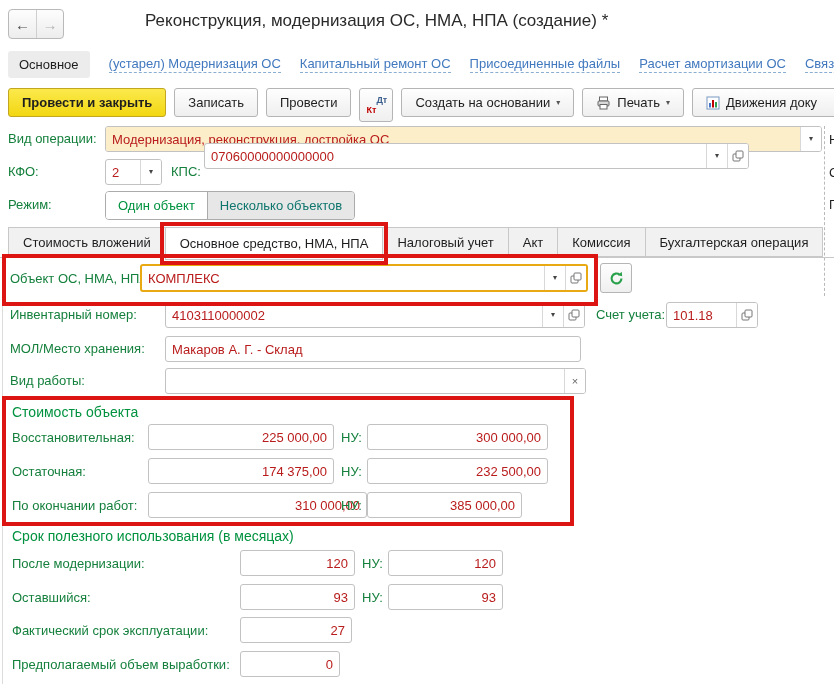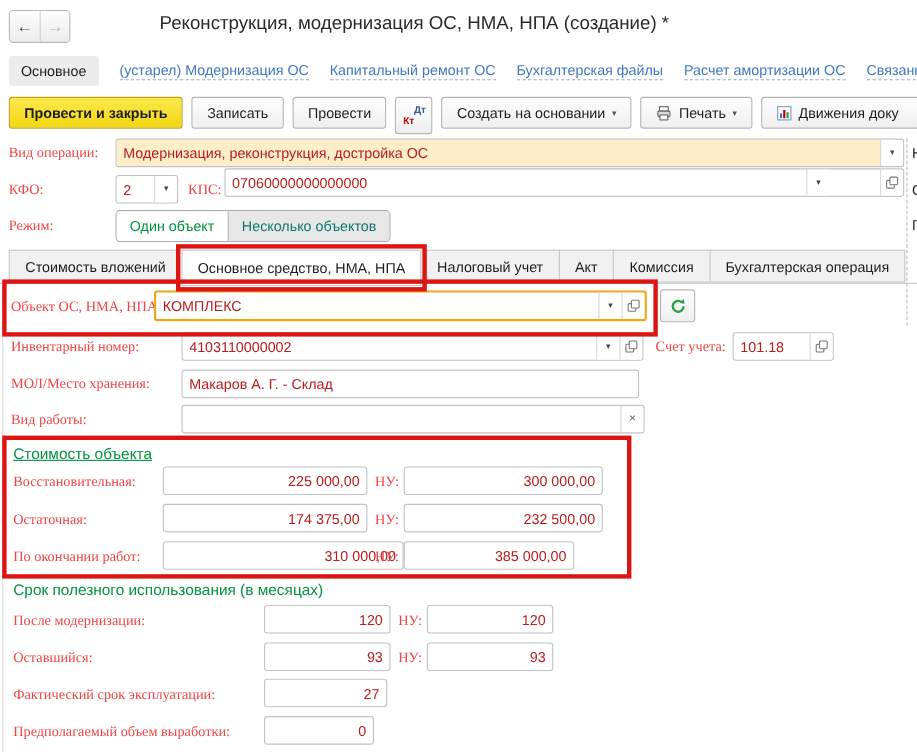--- a/index.html
+++ b/index.html
@@ -23,21 +23,21 @@
        border:1px solid #b5b5b5;border-radius:3px;padding:0 13px;font-size:13px;color:#1e1e1e;
        white-space:nowrap;cursor:pointer;font-family:inherit;}
   .btn-primary{background:linear-gradient(#fbe94c,#f3d712);border-color:#c2a61f;font-weight:bold;}
   .btn-sq{width:29px;padding:16px;justify-content:center;}
   .caret{font-size:8px;color:#555;line-height:1;}
   .dtkt{position:relative;width:20px;height:20px;}
   .dtkt .dt{position:absolute;left:0;top:0;font-size:9px;font-weight:bold;color:#3a5e8c;}
   .dtkt .kt{position:absolute;right:0;bottom:0;font-size:9px;font-weight:bold;color:#c00000;}
   .btn-movements{min-width:200px;justify-content:flex-start;}
   
-  .lbl{position:absolute;white-space:nowrap;color:#ef4444;font-family:Liberation Serif, serif;}
+  .lbl{position:absolute;white-space:nowrap;color:#15803d;}
   .fieldbox{position:absolute;display:flex;align-items:stretch;height:26px;box-sizing:border-box;
             border:1px solid #c2c2c2;border-radius:3px;background:#fff;overflow:hidden;}
   .fieldbox input{flex:1;min-width:0;border:none;outline:none;background:transparent;
                   font:inherit;color:#b91c1c;padding:0 6px;}
   .cell{width:20px;display:flex;align-items:center;justify-content:center;border-left:1px solid #d8d8d8;
         background:#fff;cursor:pointer;color:#444;}
   .cell .caret{font-size:8px;color:#444;}
   .cream input{background:#fbeec9;}
   .focused{border:2px solid #e9a912;height:28px;border-radius:3px;}
   .num input{text-align:right;}
@@ -78,21 +78,21 @@
     <button class="navbtn fwd">
         <span>→</span>
       </button>
   </div>
   <div class="page-title">Реконструкция, модернизация ОС, НМА, НПА (создание) *</div>
 
   <div class="navrow">
     <span class="nav-active">Основное</span>
     <span class="nav-link">(устарел) Модернизация ОС</span>
     <span class="nav-link">Капитальный ремонт ОС</span>
-    <span class="nav-link">Бухгалтерская файлы</span>
+    <span class="nav-link">Присоединенные файлы</span>
     <span class="nav-link">Расчет амортизации ОС</span>
     <span class="nav-link">Связанн</span>
   </div>
 
   <div class="toolbar">
     <button class="btn btn-primary">Провести и закрыть</button>
     <button class="btn">Записать</button>
     <button class="btn">Провести</button>
     <button class="btn btn-sq">
       <span class="dtkt">
@@ -137,21 +137,21 @@
   </div>
 
   <div class="lbl" style="left:8px;top:164px;">КФО:</div>
   <div class="fieldbox" style="left:105px;top:159px;width:57px;">
     <input value="2" style="">
     <span class="cell">
         <span class="caret">▾</span>
       </span>
   </div>
   <div class="lbl" style="left:171px;top:164px;">КПС:</div>
-  <div class="fieldbox" style="left:204px;top:153px;width:618px;gap:46px;">
+  <div class="fieldbox" style="left:204px;top:143px;width:545px;">
     <input value="07060000000000000" style="">
     <span class="cell">
         <span class="caret">▾</span>
       </span>
     <span class="cell">
       <span>
           <svg width="12" height="12" viewBox="0 0 12 12">
             <rect x="1" y="4" width="7" height="7" rx="1" fill="#fff" stroke="#777"></rect>
             <rect x="4" y="1" width="7" height="7" rx="1" fill="#fff" stroke="#777"></rect>
           </svg>
@@ -240,21 +240,21 @@
   </div>
 
   <div class="lbl" style="left:10px;top:373px;">Вид работы:</div>
   <div class="fieldbox" style="left:165px;top:368px;width:421px;">
     <input value="" style="">
     <span class="cell">
         <span style="font-size:11px;color:#666;">×</span>
       </span>
   </div>
 
-  <div class="sect" style="left:12px;top:404px;text-decoration:underline;">Стоимость объекта</div>
+  <div class="sect" style="left:12px;top:404px;">Стоимость объекта</div>
   <div class="lbl" style="left:12px;top:430px;">Восстановительная:</div>
   <div class="fieldbox num" style="left:148px;top:424px;width:186px;padding-left:25px;">
     <input value="225 000,00" style="">
   </div>
   <div class="lbl" style="left:341px;top:430px;">НУ:</div>
   <div class="fieldbox num" style="left:367px;top:424px;width:181px;">
     <input value="300 000,00" style="">
   </div>
   <div class="lbl" style="left:12px;top:464px;">Остаточная:</div>
   <div class="fieldbox num" style="left:148px;top:458px;width:186px;">

